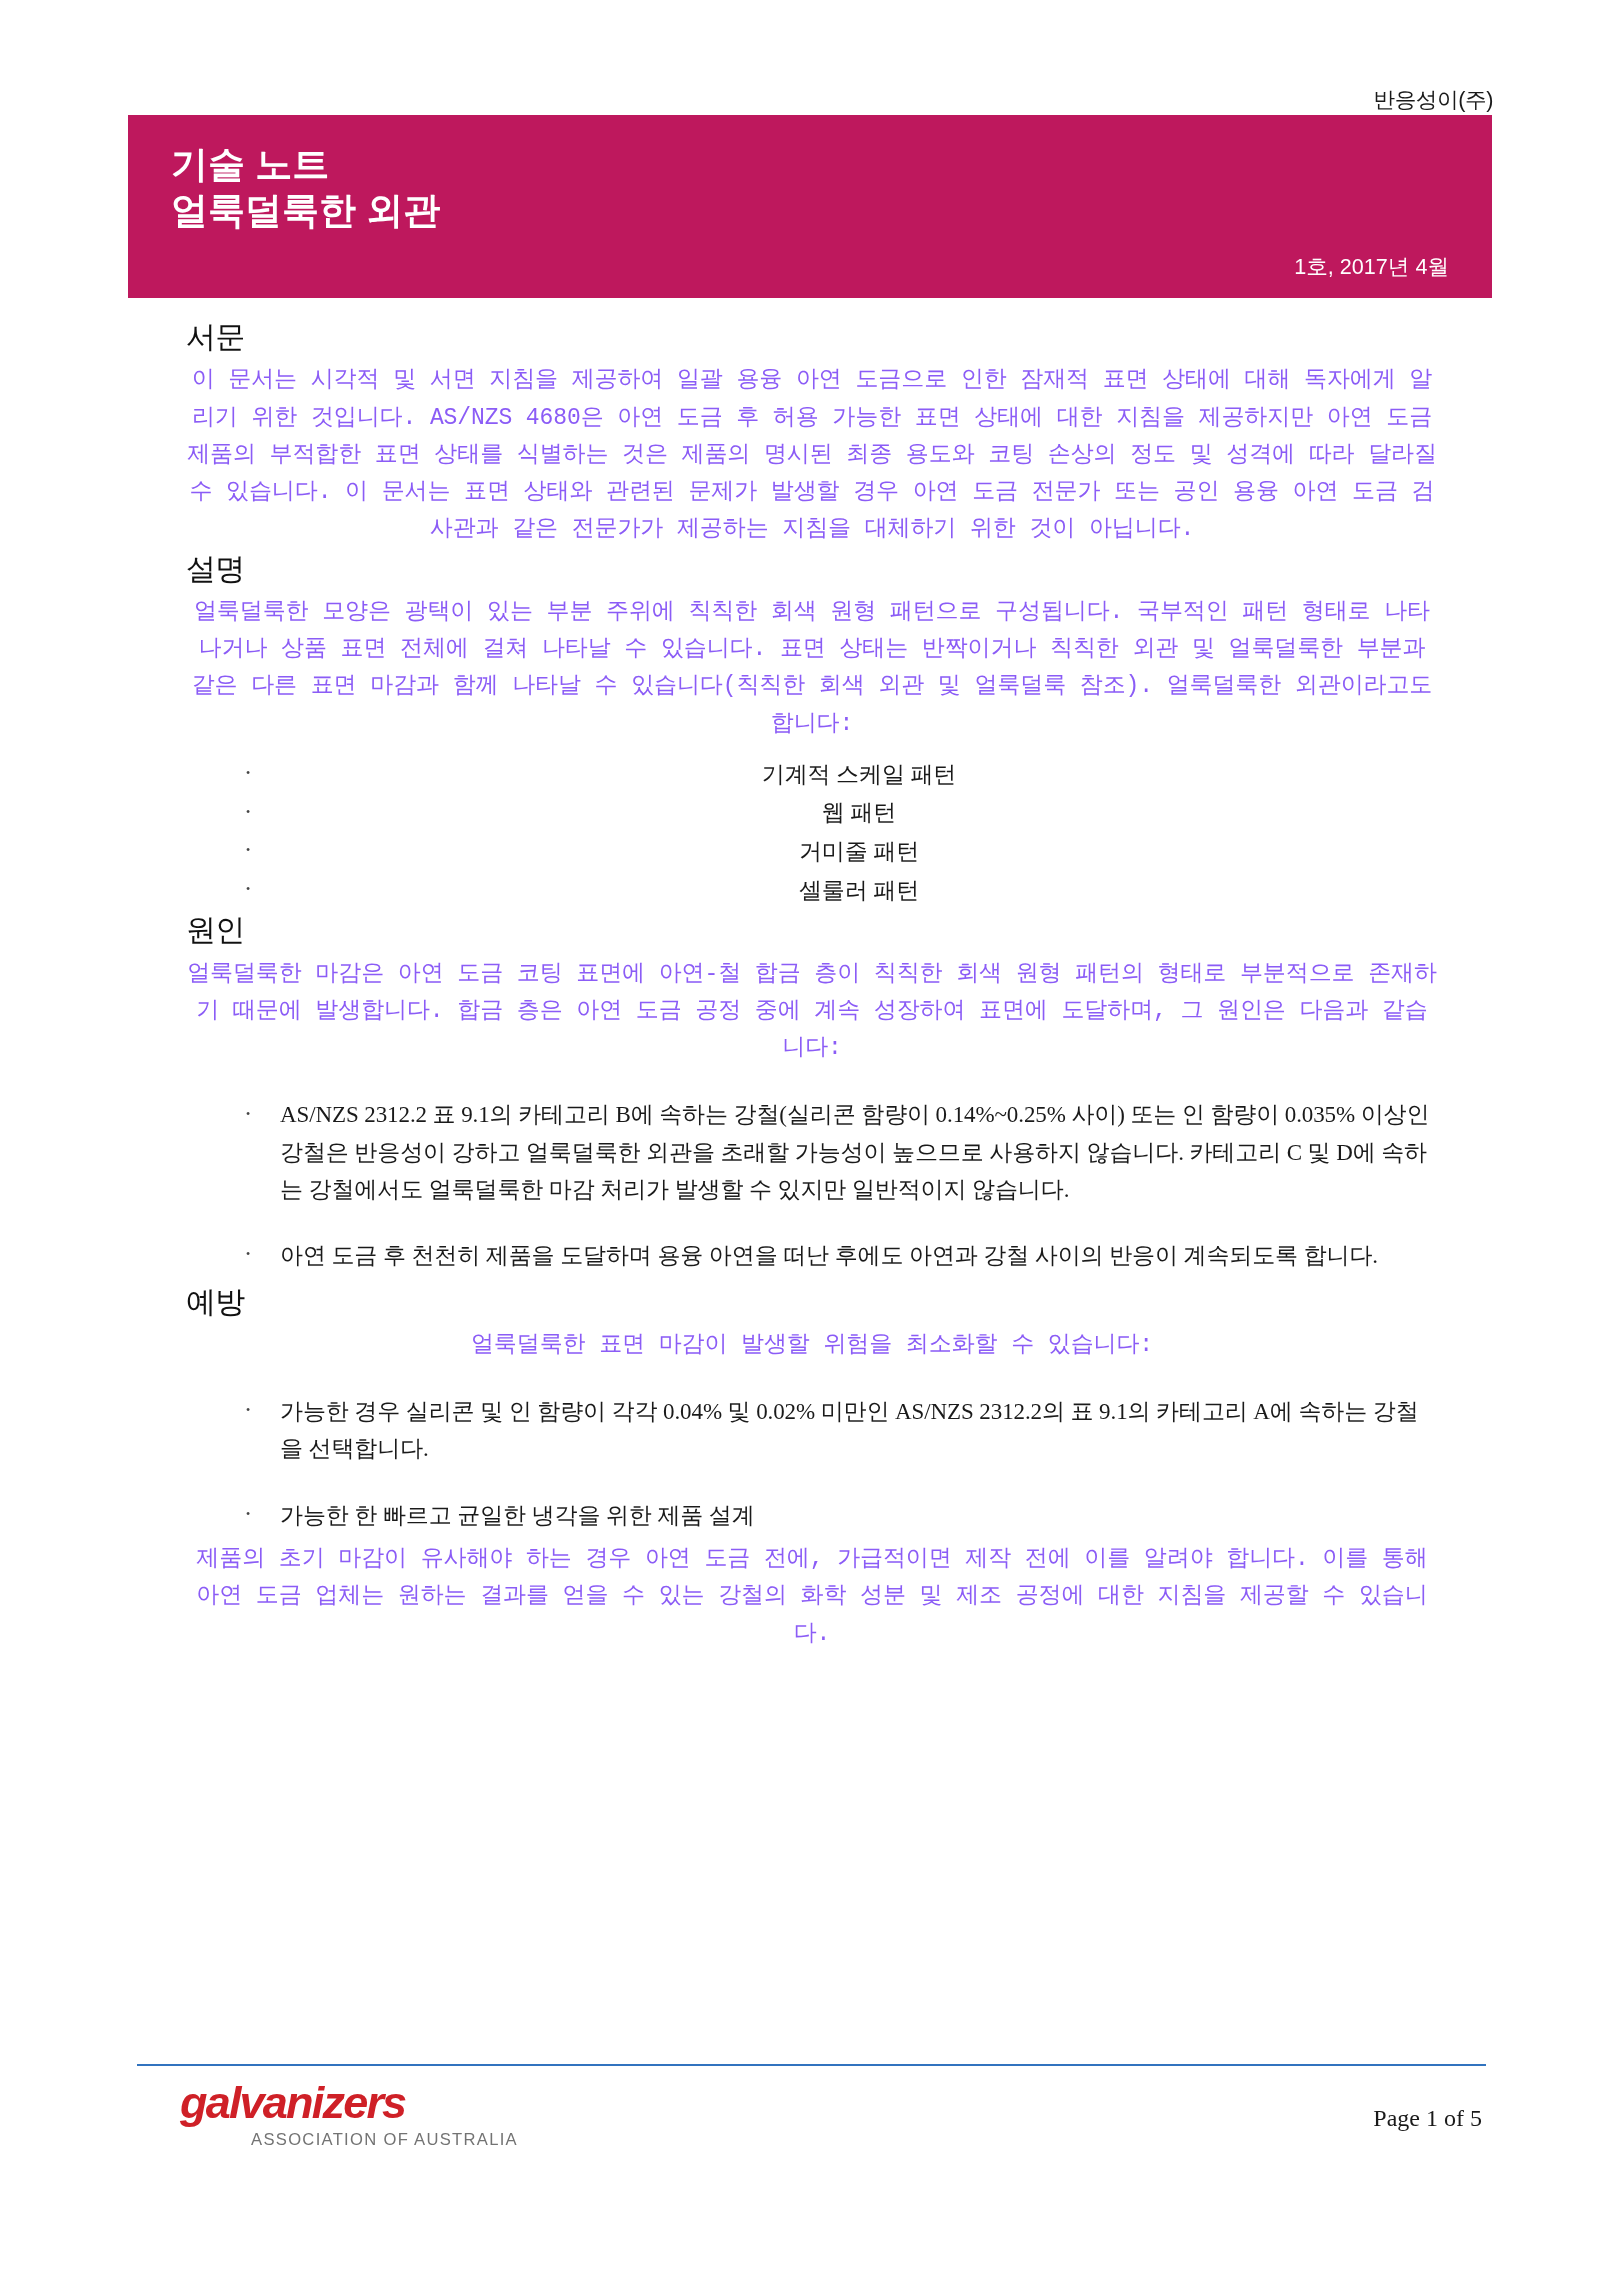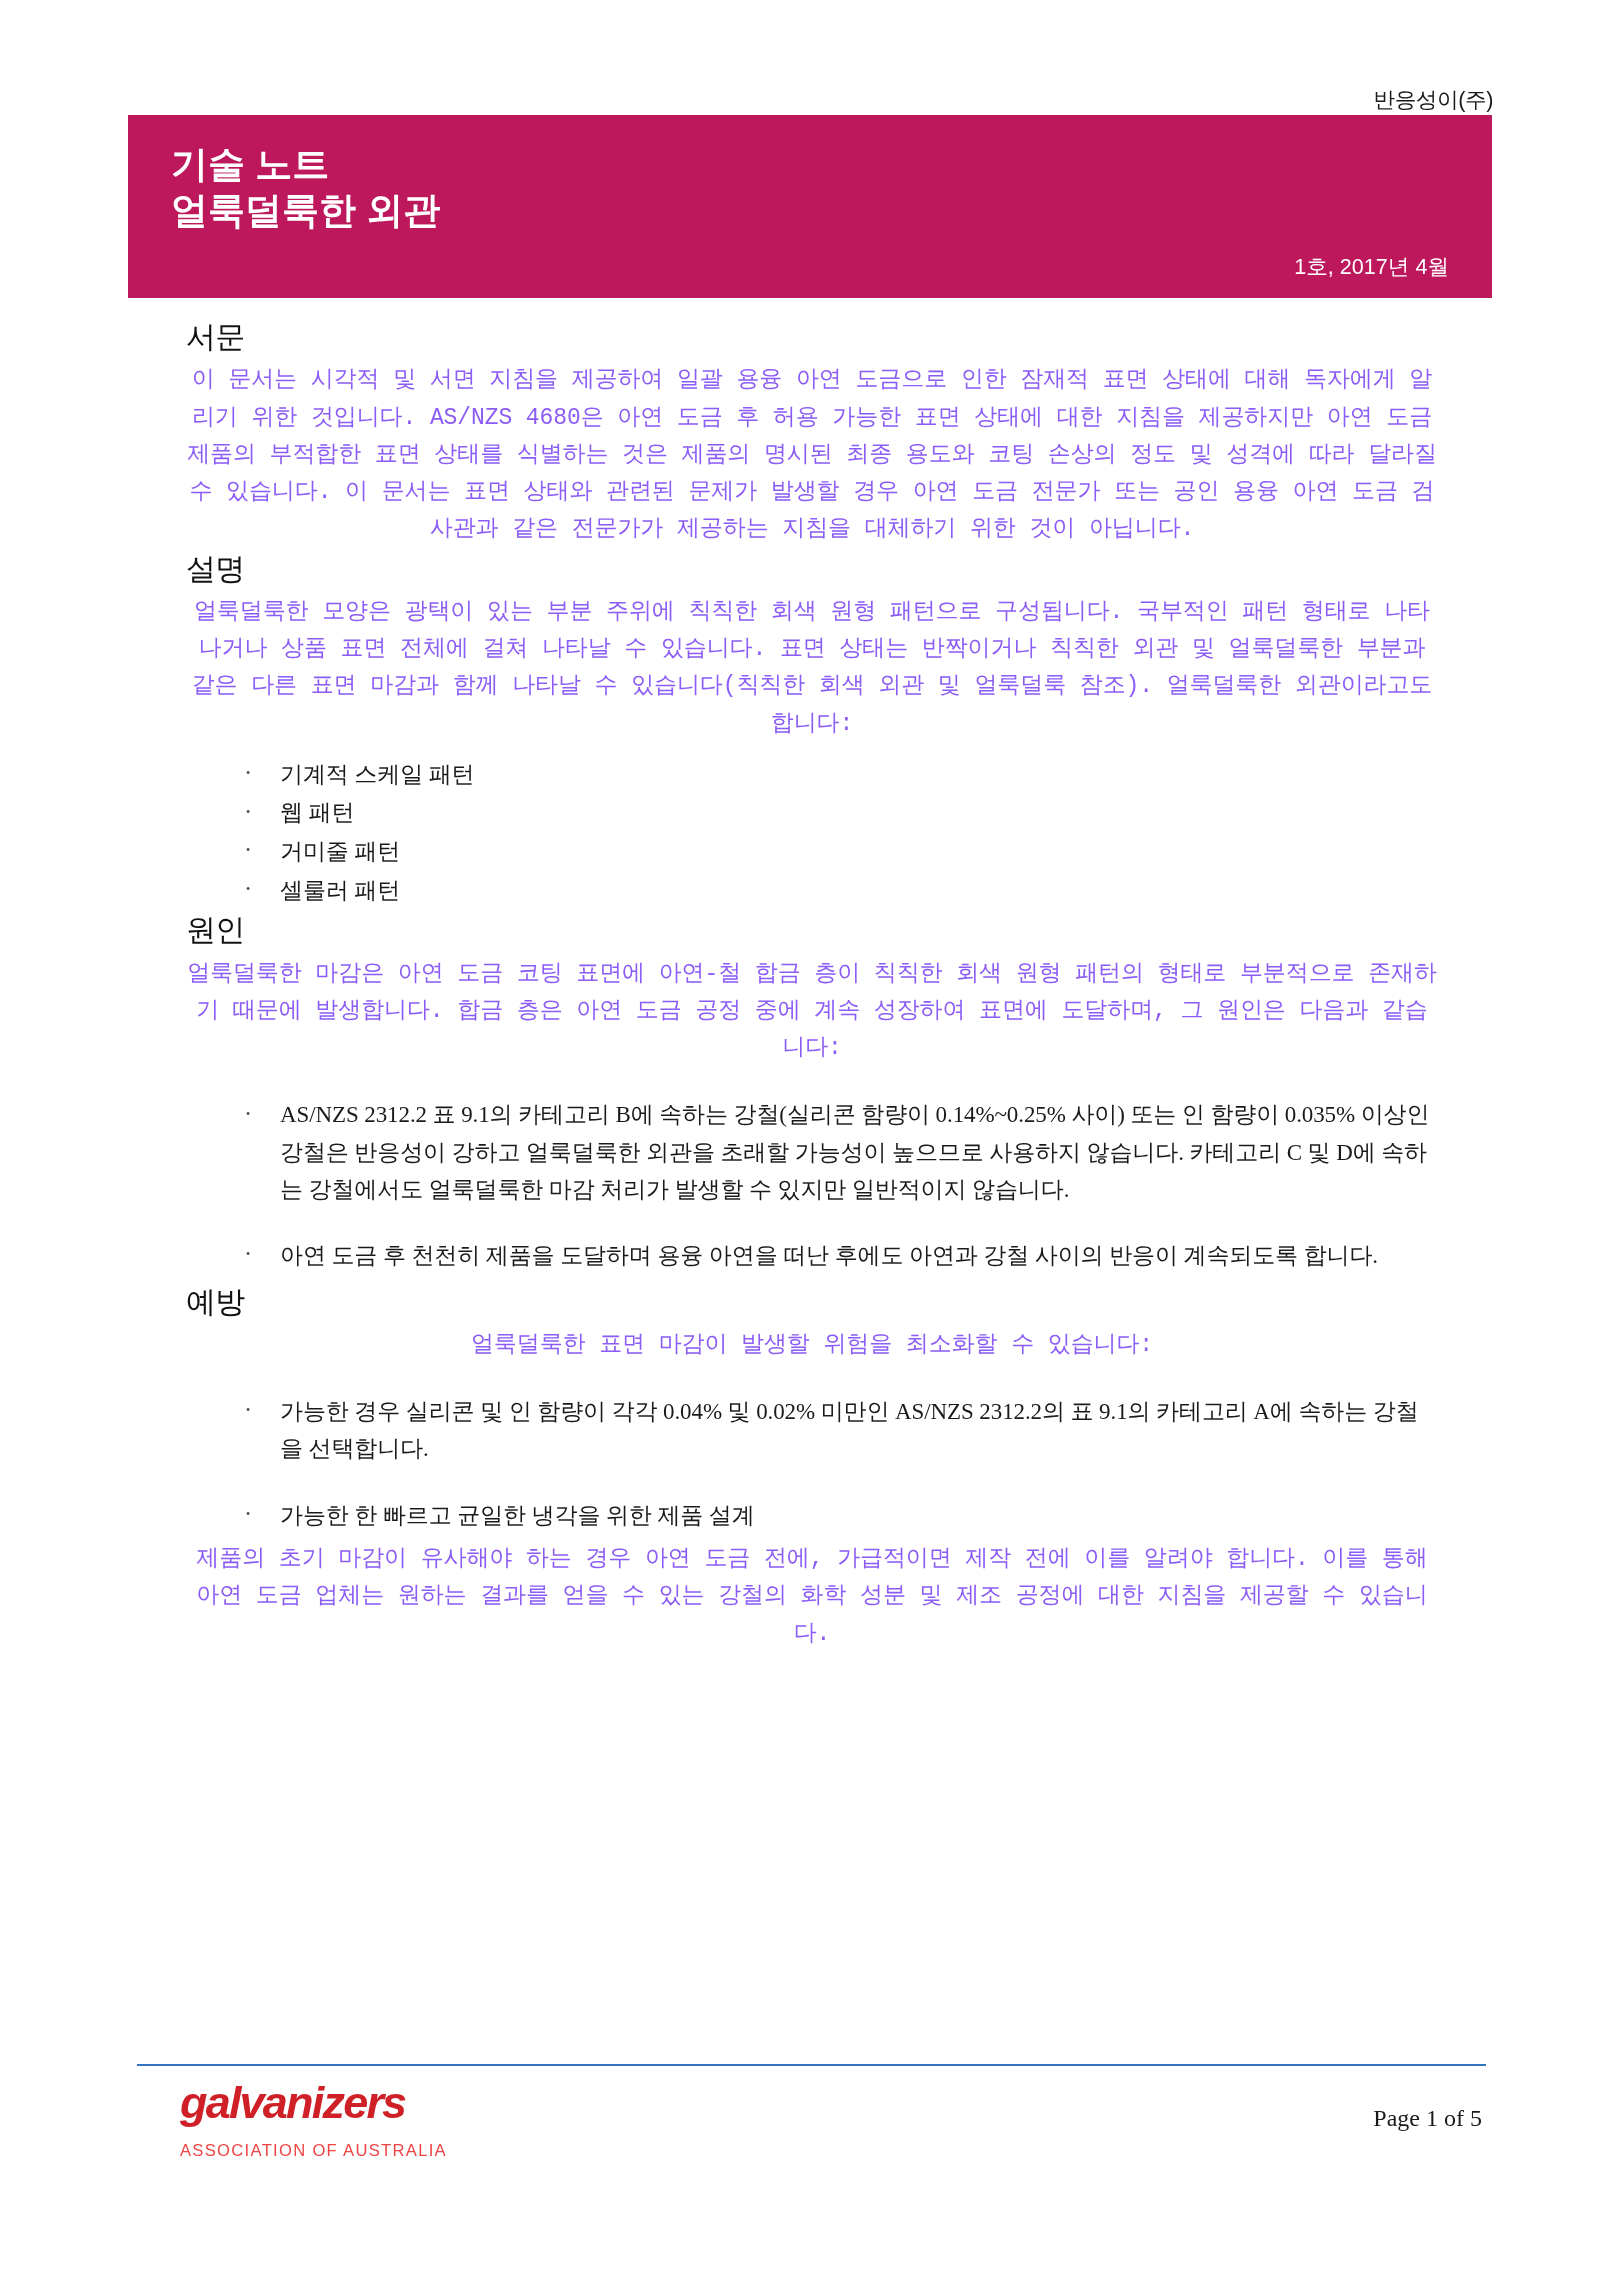--- a/index.html
+++ b/index.html
@@ -117,21 +117,21 @@
     letter-spacing: -0.1px;
   }
   ul.bullets li::before {
     content: "\00B7";
     position: absolute;
     left: 58px;
     top: -2.9px;
     font-size: 24.5px;
     color: #444444;
   }
-  ul.bullets.tight li { margin-bottom: 1.4px; }
+  ul.bullets.tight li { margin-bottom: 1.4px; text-align: center; }
   ul.bullets.loose li { margin-bottom: 7.2px; margin-top: 29px; }
 
   .after-list { margin-top: 11.5px; }
 
   
   .footer-rule {
     position: absolute;
     left: 137px;
     top: 2064px;
     width: 1349px;
@@ -149,24 +149,24 @@
     font-weight: bold;
     font-style: italic;
     font-size: 45px;
     color: #cf2027;
     letter-spacing: -1.8px;
     line-height: 1.0;
   }
   .logo-sub {
     font-family: "Liberation Sans", sans-serif;
     font-size: 16.6px;
-    color: #ef4444;
+    color: #737373;
     letter-spacing: 1.3px;
-    margin-top: 16px;
-    text-align: left;
+    margin-top: 5px;
+    text-align: right;
     width: 338px;
   }
   .page-num {
     position: absolute;
     right: 139px;
     top: 2105px;
     font-family: "Liberation Serif", serif;
     font-size: 24px;
     color: #1a1a1a;
   }

